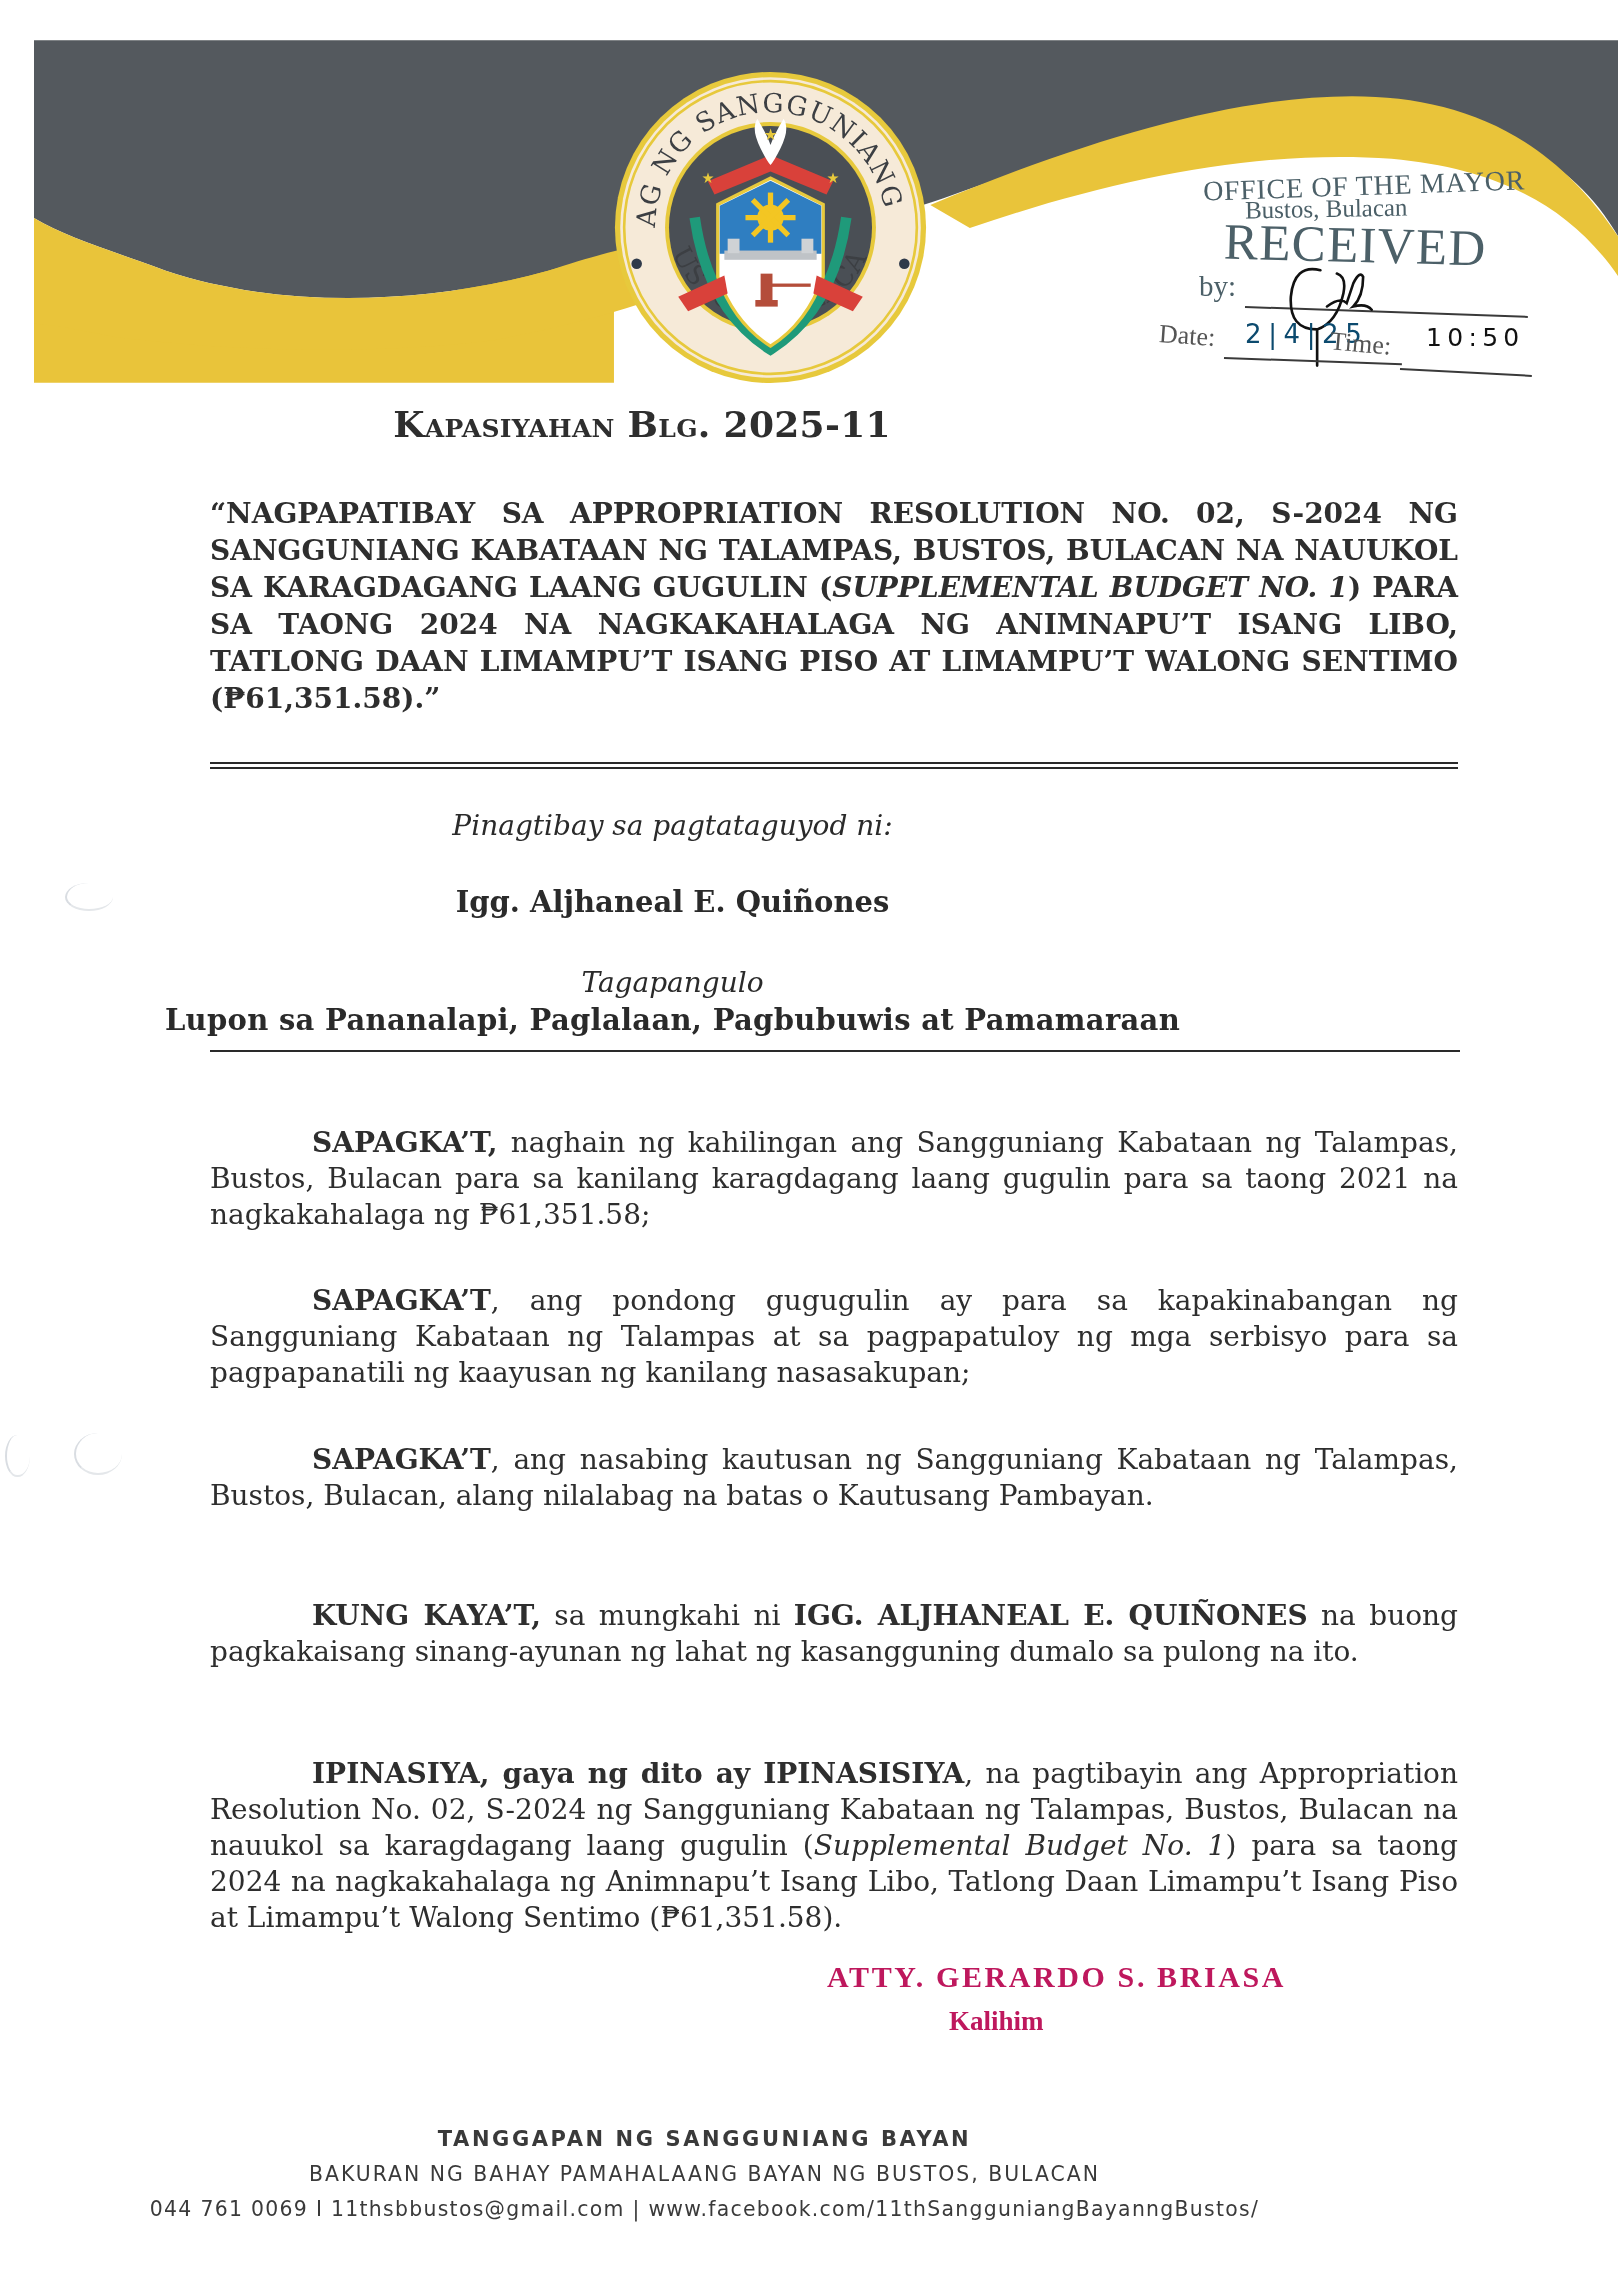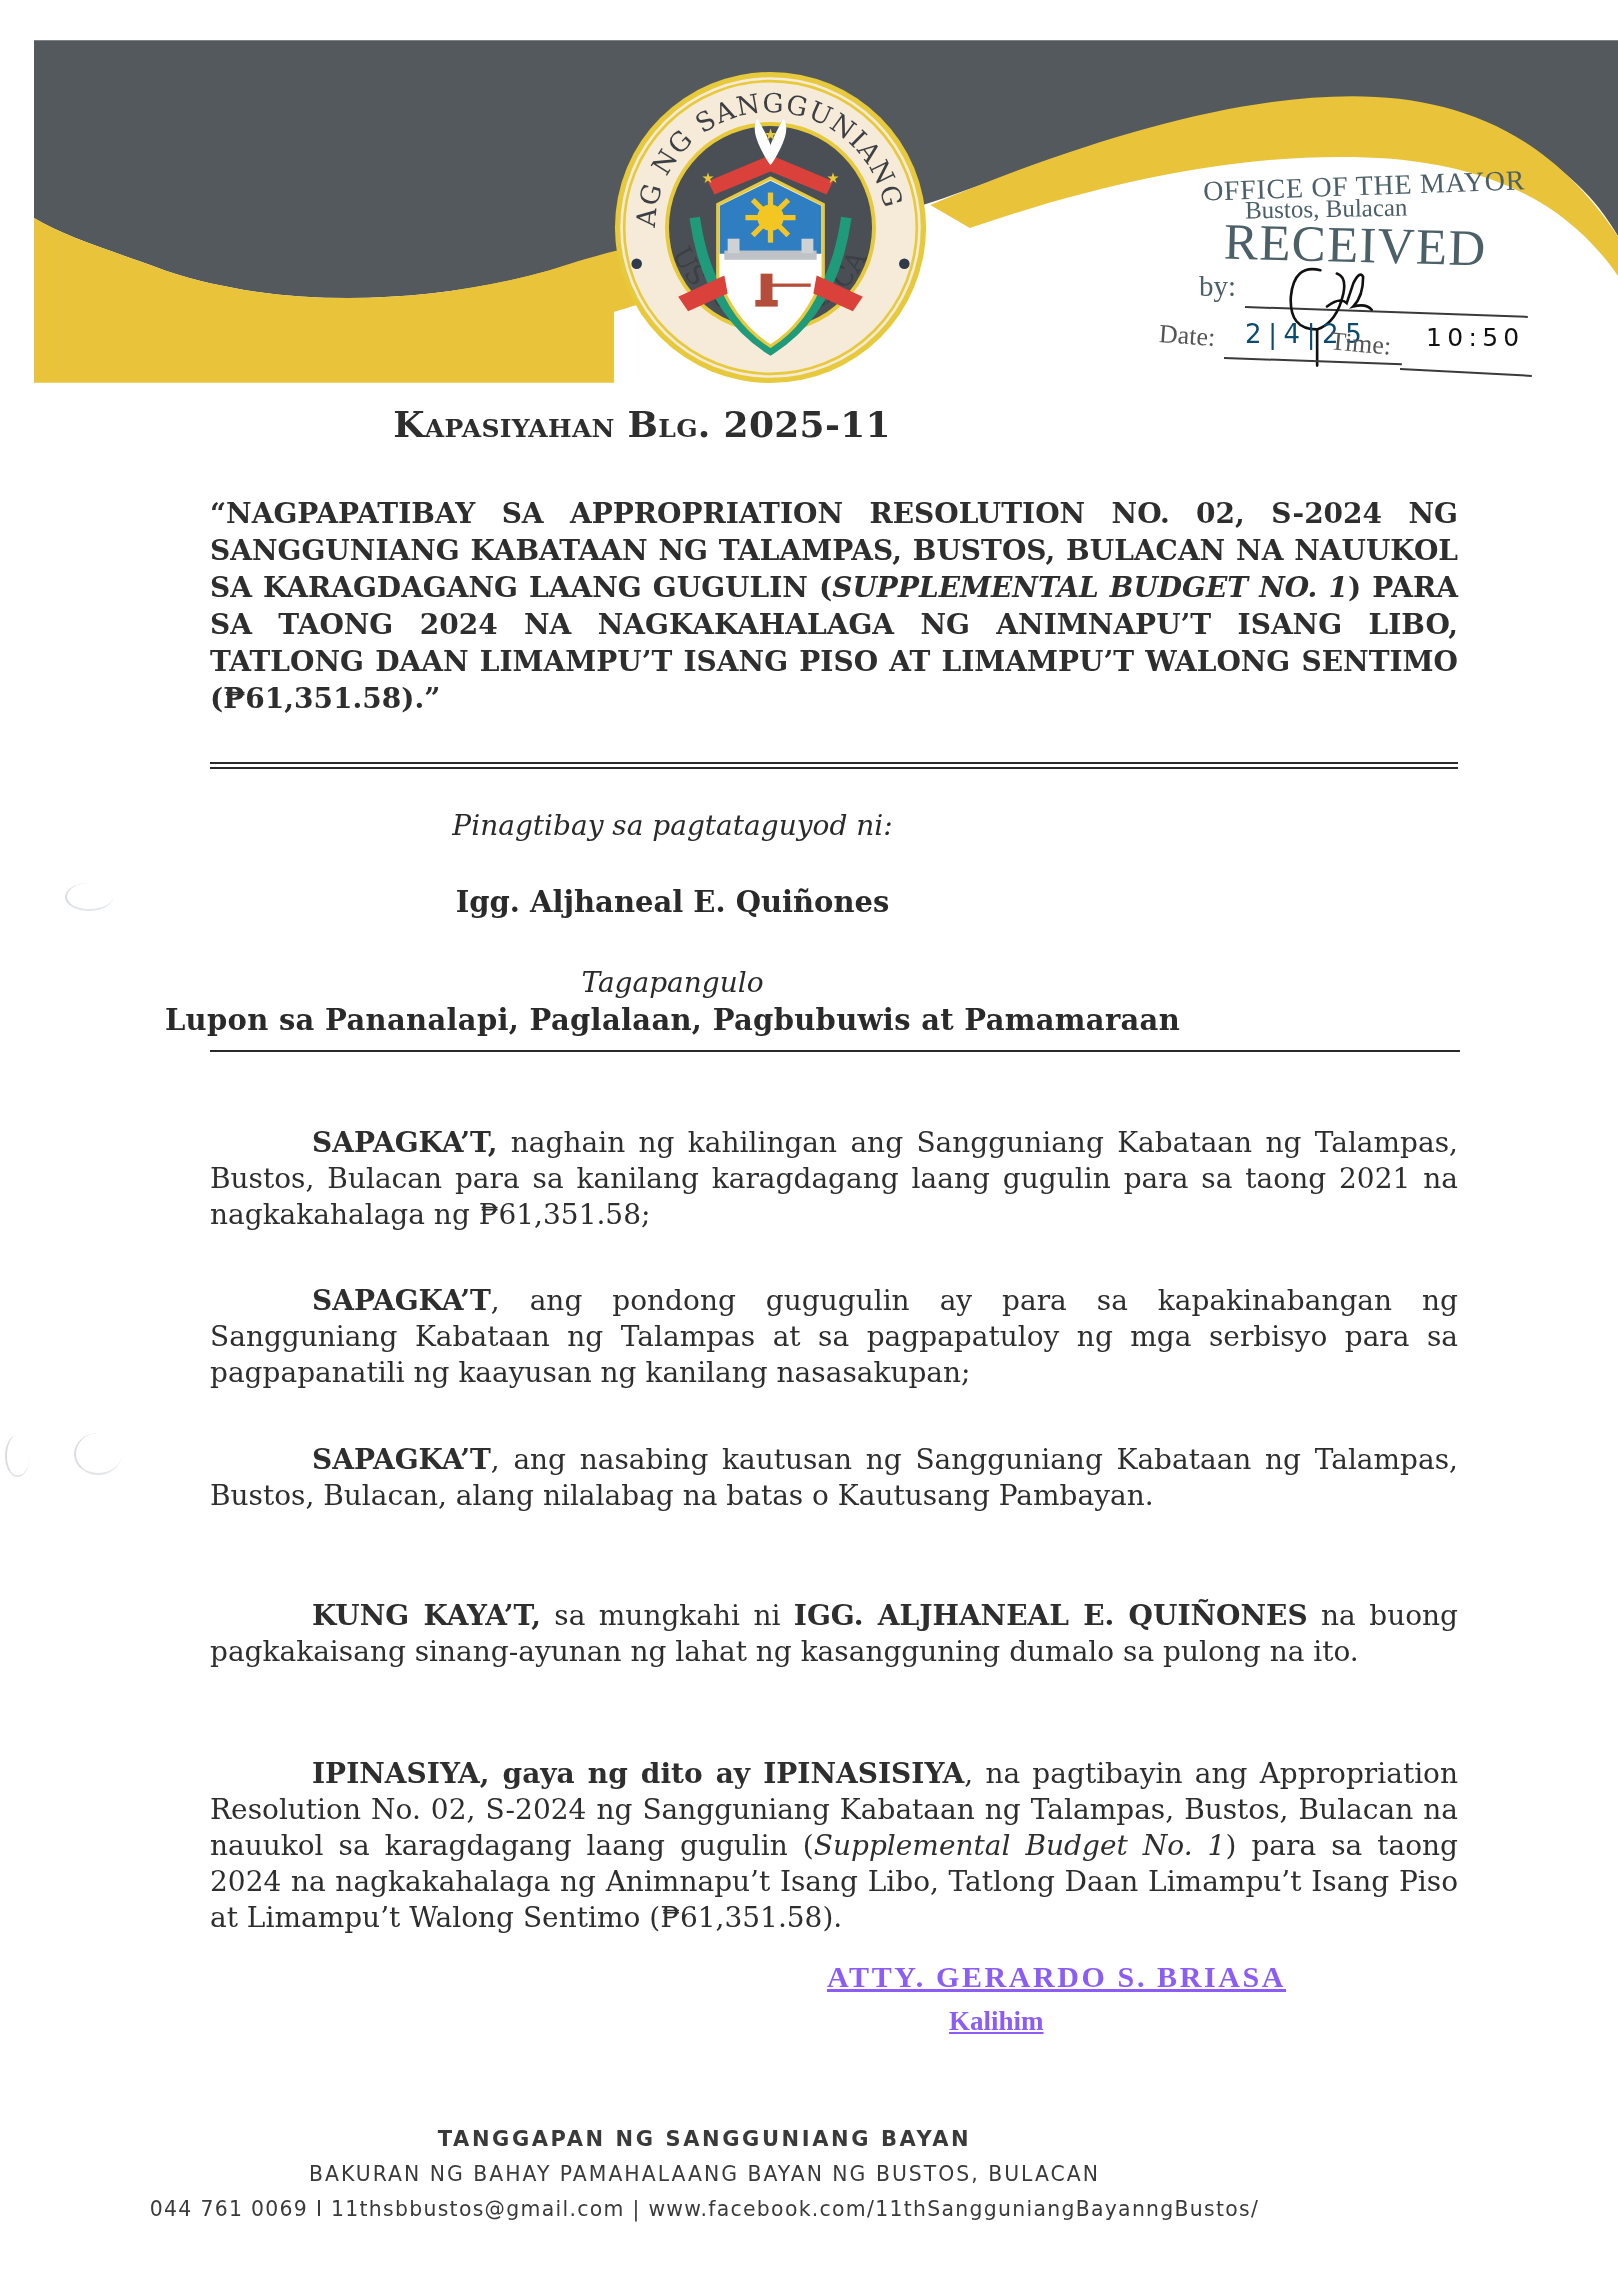--- a/index.html
+++ b/index.html
@@ -52,21 +52,21 @@
           text-align: justify; text-align-last: left; color: #2e2e2e; }
   .para .lead { font-weight: bold; }
   .para .indent { display: inline-block; width: 102px; }
   .p1 { top: 1125px; }
   .p2 { top: 1283px; }
   .p3 { top: 1442px; }
   .p4 { top: 1598px; }
   .p5 { top: 1756px; }
 
   
-  .bleed { position: absolute; font-family: "Liberation Serif", serif; color: #8b5cf6; white-space: nowrap; text-decoration: underline; }
+  .bleed { position: absolute; font-family: "Liberation Serif", serif; color: #be185d; white-space: nowrap; }
   .bleed-name { left: 827px; top: 1960px; font-size: 30px; font-weight: bold; letter-spacing: 2.6px; }
   .bleed-role { left: 949px; top: 2006px; font-size: 27px; font-weight: bold; }
 
   
   .punch { position: absolute; border-radius: 50%; border-left: 2.6px solid #d9dde2; border-bottom: 2px solid #e4e7ea; }
 
   
   .footer { position: absolute; left: 0; width: 1409px; font-family: "DejaVu Sans", "Liberation Sans", sans-serif;
             color: #3a3a3a; text-align: center; white-space: nowrap; }
   .footer-office { top: 2127px; font-size: 21px; letter-spacing: 2.6px; font-weight: bold; }

